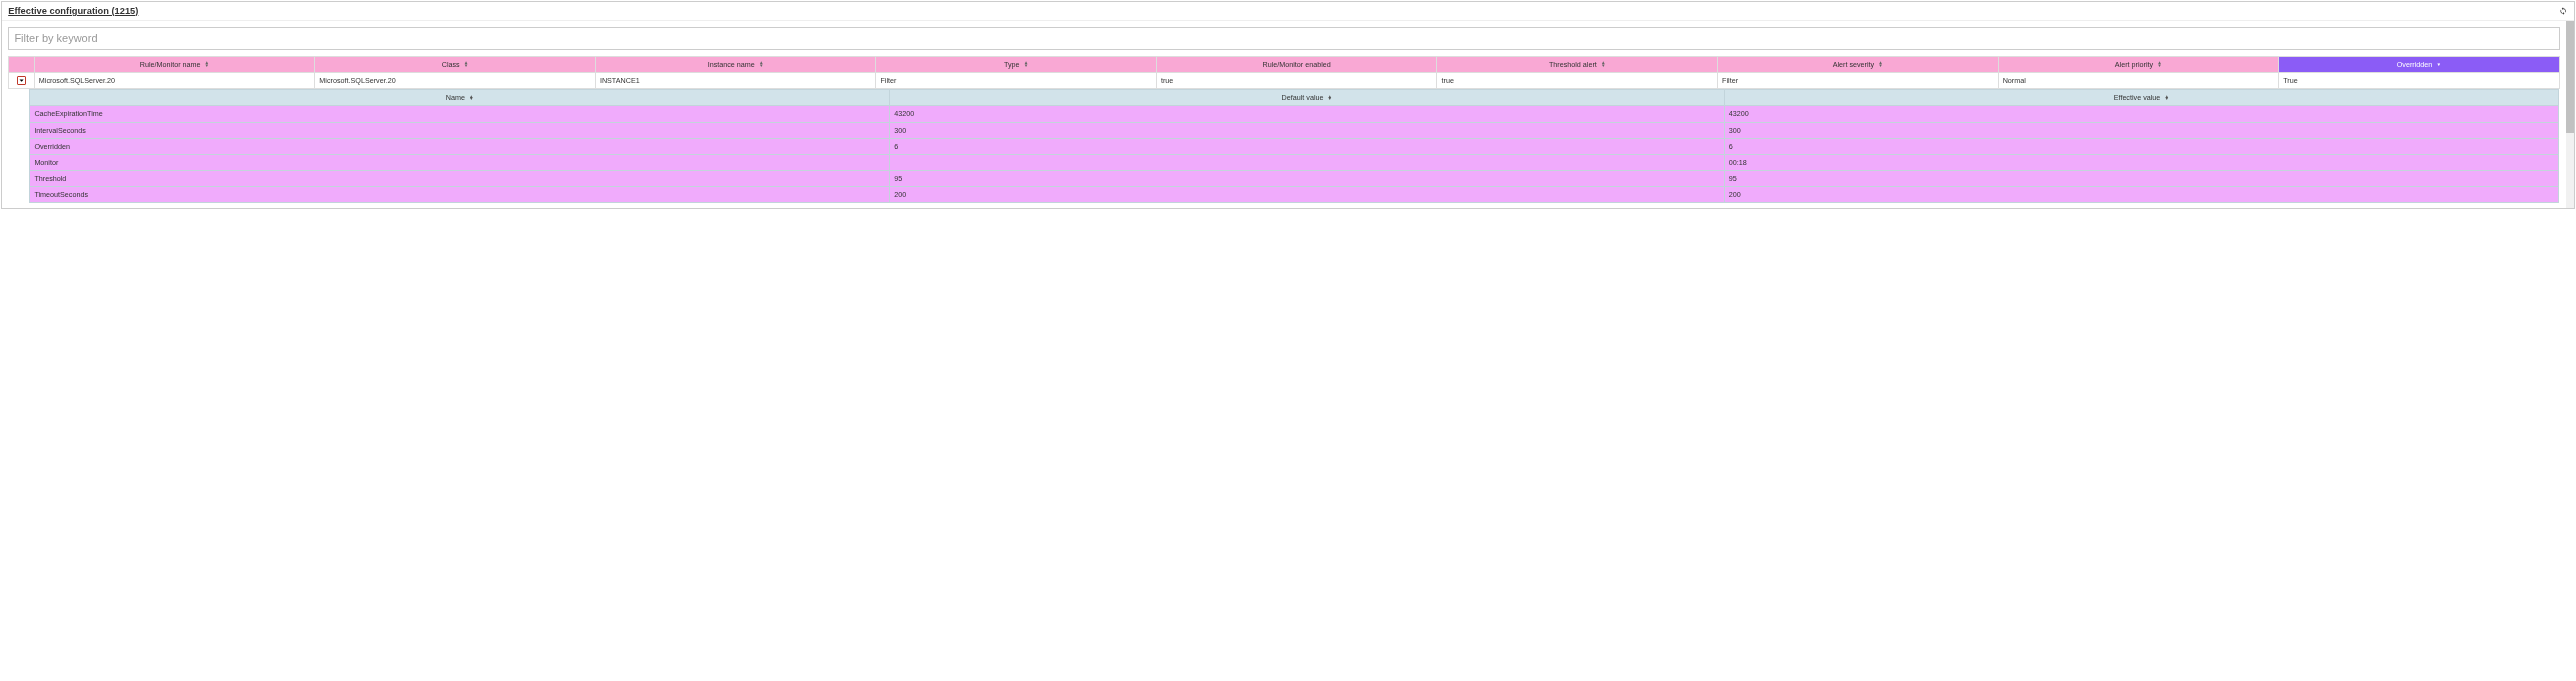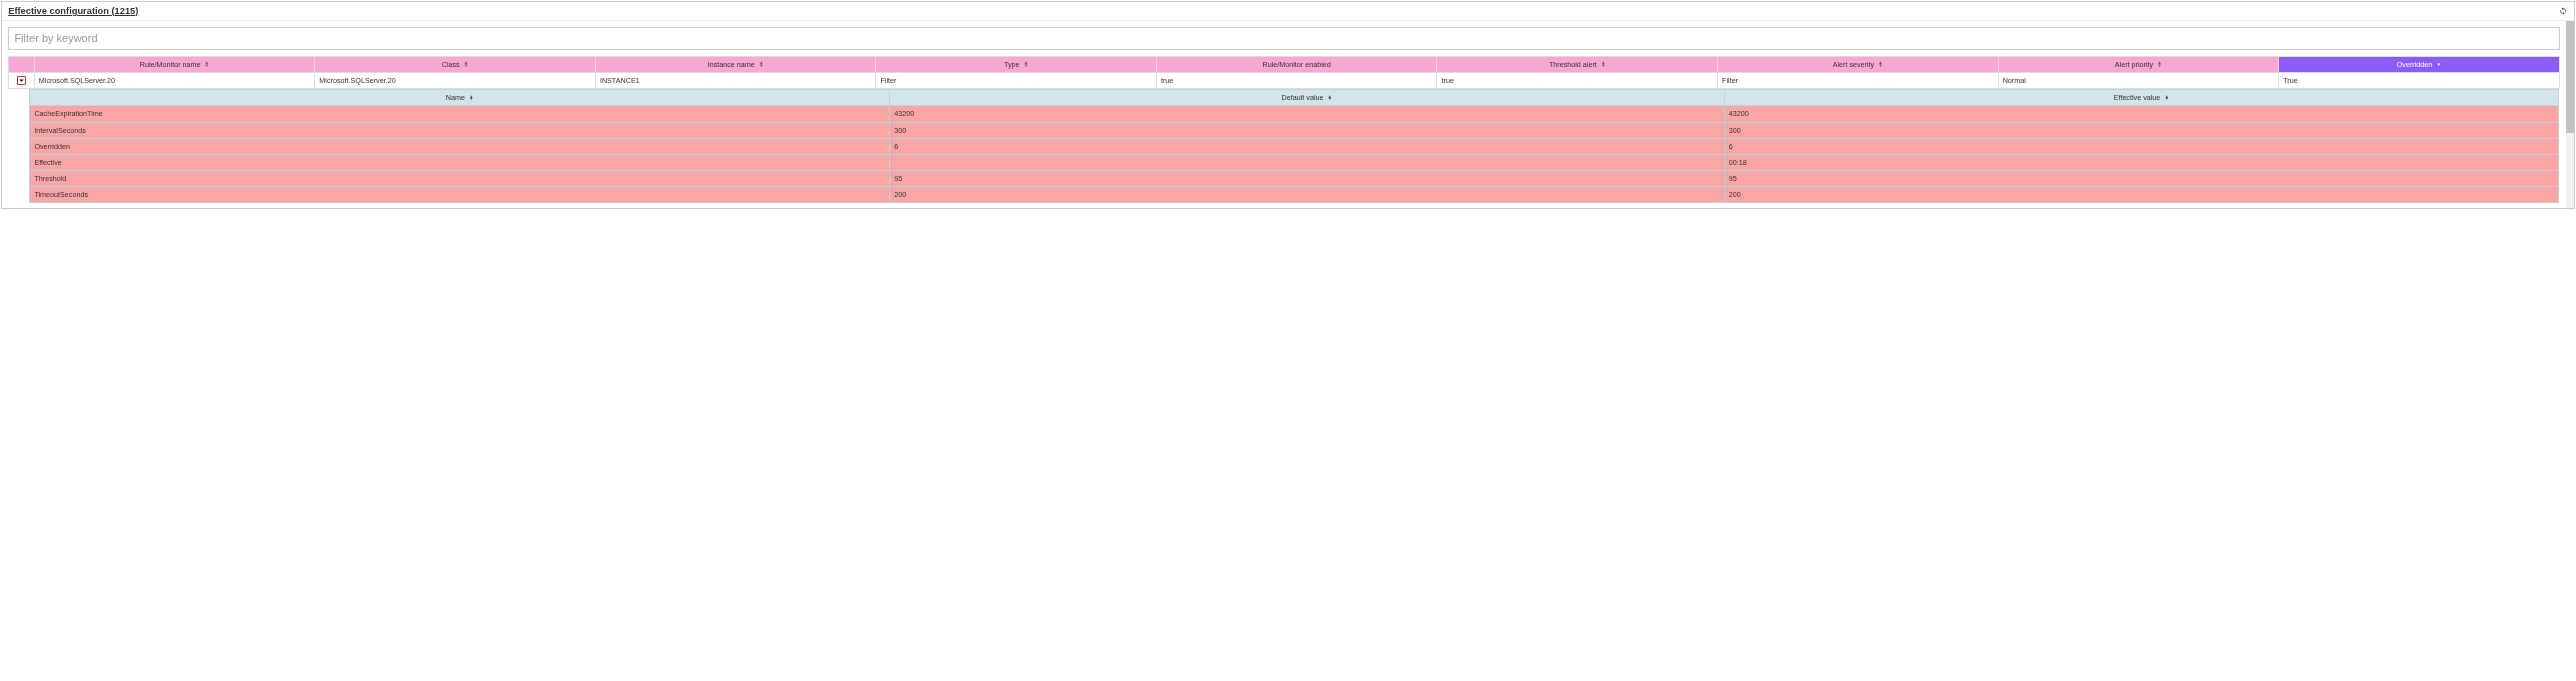--- a/index.html
+++ b/index.html
@@ -129,21 +129,21 @@
     border-collapse: collapse;
   }
   .detail-table th {
     background: #d2e3ea;
     font-weight: 400;
     text-align: center;
     padding: 3.1px 4.1px;
     border: 0.5px solid #c2d4db;
   }
   .detail-table td {
-    background: #fca5a5;
+    background: #f0abfc;
     padding: 3.1px 4.1px;
     border: 0.5px solid #c2d4db;
   }
   .detail-table .sort-icon { color: #555; }
   col.expand { width: 14.4px; }
 </style>
 </head>
 <body>
 
 <div class="panel">
@@ -301,21 +301,21 @@
                       <td>IntervalSeconds</td>
                       <td>300</td>
                       <td>300</td>
                     </tr>
                     <tr>
                       <td>Overridden</td>
                       <td>6</td>
                       <td>6</td>
                     </tr>
                     <tr>
-                      <td>Effective</td>
+                      <td>Monitor</td>
                       <td></td>
                       <td>00:18</td>
                     </tr>
                     <tr>
                       <td>Threshold</td>
                       <td>95</td>
                       <td>95</td>
                     </tr>
                     <tr>
                       <td>TimeoutSeconds</td>

